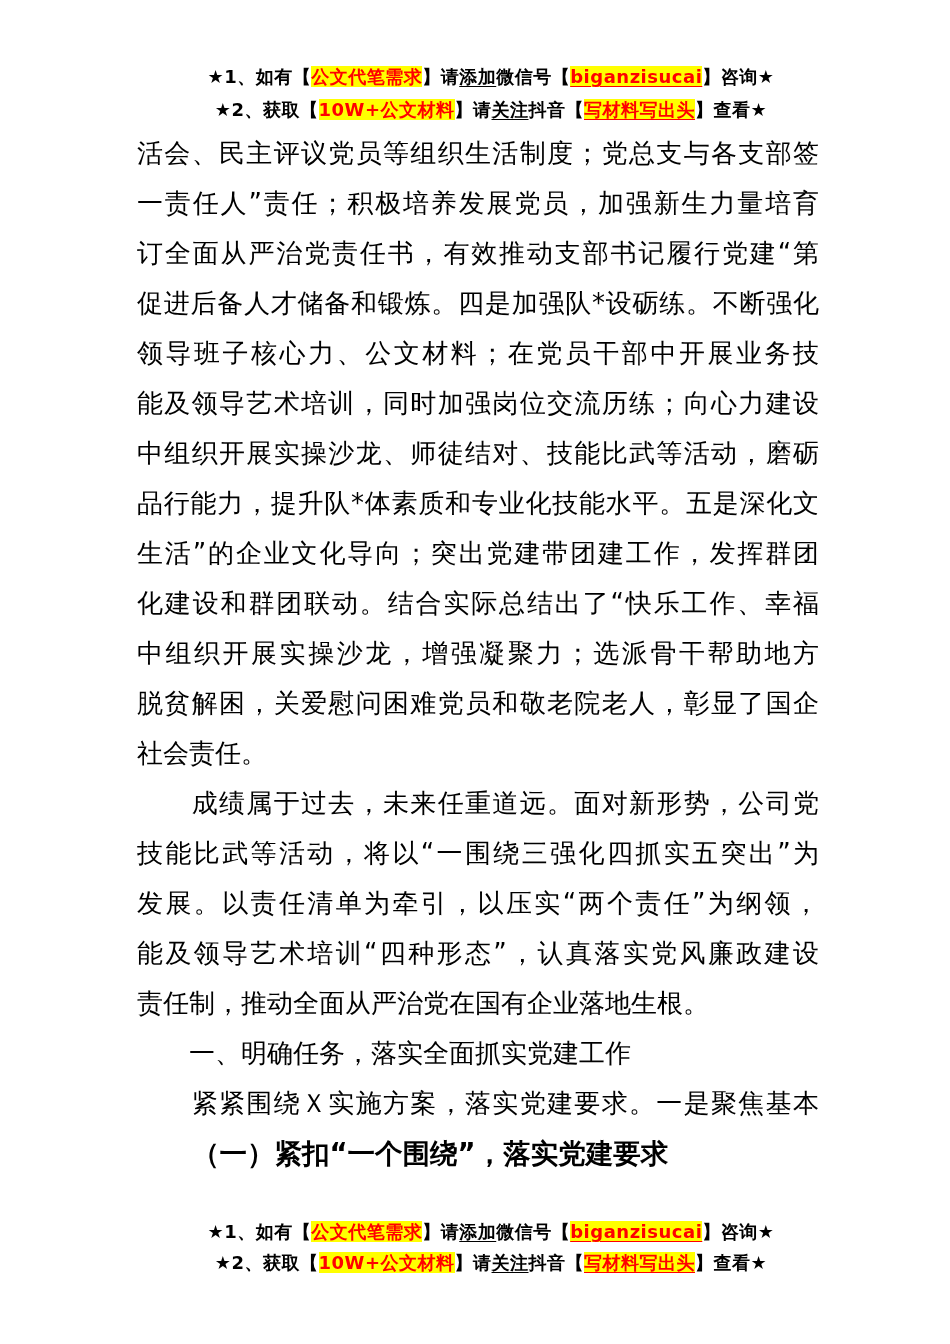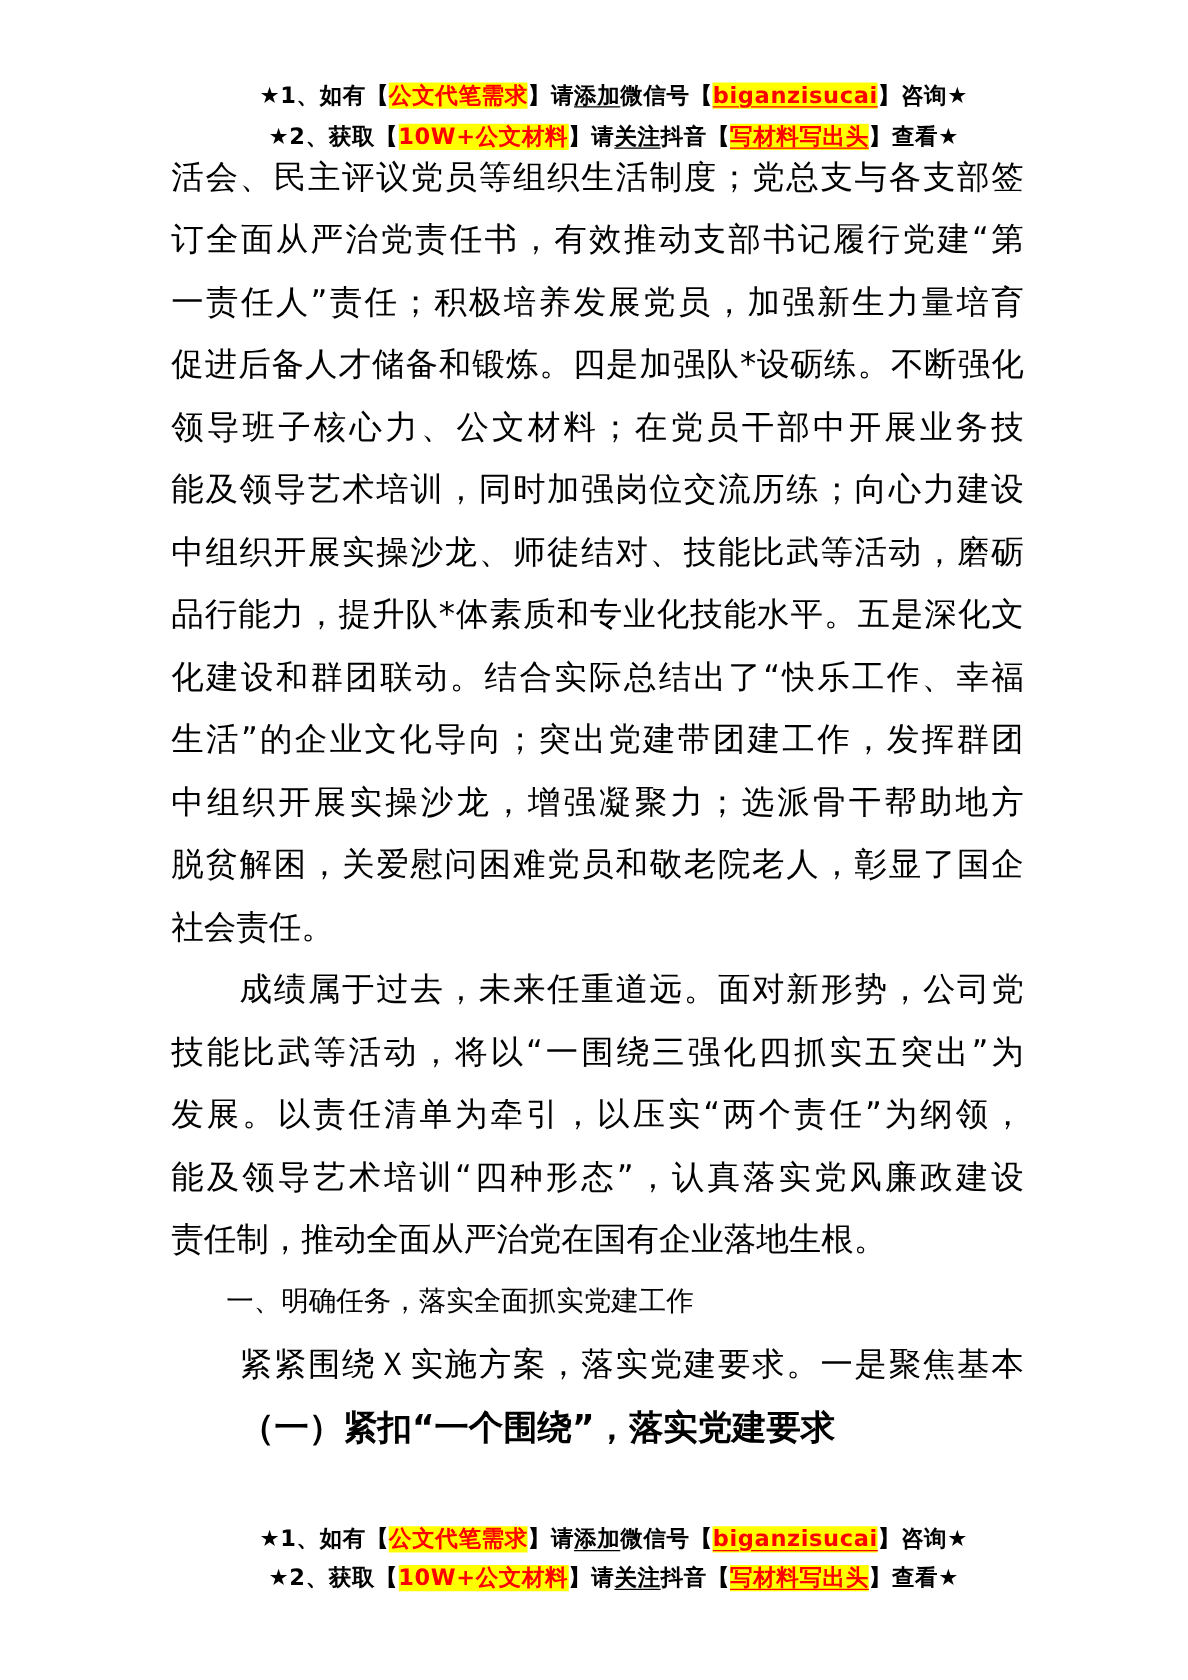--- a/index.html
+++ b/index.html
@@ -8,45 +8,45 @@
 
   .promo { position:absolute; left:16px; width:950px; text-align:center;
            font-weight:bold; font-size:18px; line-height:33px; letter-spacing:0.5px; }
   #promo-header { top:60px; }
   #promo-footer { top:1216px; line-height:31px; }
   .seg-plain  { color:#000000; }
   .seg-u      { color:#000000; text-decoration:underline; text-underline-offset:3px; }
   .seg-rh     { color:#ff0000; background:#ffff00; }
   .seg-rhu    { color:#ff0000; background:#ffff00; text-decoration:underline; text-underline-offset:3px; }
 
-  .content { position:absolute; top:117px; left:137px; width:682px; }
+  .content { position:absolute; top:128px; left:137px; width:682px; }
   .t-line  { height:50px; line-height:50px; font-size:26px; color:#000; }
   .t-line.fill { text-align:justify; text-align-last:justify; }
-  .t-line.h1 { font-size:22px; }
+  .t-line.h1 { font-size:26px; }
   .t-line.h2 { font-size:27.5px; font-weight:bold; }
 </style>
 </head>
 <body>
 
 <div class="promo" id="promo-header">
   <div><span class="seg-plain">★1、如有【</span><span class="seg-rh">公文代笔需求</span><span class="seg-plain">】请</span><span class="seg-u">添加</span><span class="seg-plain">微信号【</span><span class="seg-rhu">biganzisucai</span><span class="seg-plain">】咨询★</span></div>
   <div><span class="seg-plain">★2、获取【</span><span class="seg-rh">10W+公文材料</span><span class="seg-plain">】请</span><span class="seg-u">关注</span><span class="seg-plain">抖音【</span><span class="seg-rhu">写材料写出头</span><span class="seg-plain">】查看★</span></div>
 </div>
 
 <div class="content">
     <div class="t-line fill">活会、民主评议党员等组织生活制度；党总支与各支部签</div>
+    <div class="t-line fill">一责任人”责任；积极培养发展党员，加强新生力量培育</div>
     <div class="t-line fill">订全面从严治党责任书，有效推动支部书记履行党建“第</div>
-    <div class="t-line fill">一责任人”责任；积极培养发展党员，加强新生力量培育</div>
     <div class="t-line fill">促进后备人才储备和锻炼。四是加强队*设砺练。不断强化</div>
     <div class="t-line fill">领导班子核心力、公文材料；在党员干部中开展业务技</div>
     <div class="t-line fill">能及领导艺术培训，同时加强岗位交流历练；向心力建设</div>
     <div class="t-line fill">中组织开展实操沙龙、师徒结对、技能比武等活动，磨砺</div>
     <div class="t-line fill">品行能力，提升队*体素质和专业化技能水平。五是深化文</div>
+    <div class="t-line fill">生活”的企业文化导向；突出党建带团建工作，发挥群团</div>
     <div class="t-line fill">化建设和群团联动。结合实际总结出了“快乐工作、幸福</div>
-    <div class="t-line fill">生活”的企业文化导向；突出党建带团建工作，发挥群团</div>
     <div class="t-line fill">中组织开展实操沙龙，增强凝聚力；选派骨干帮助地方</div>
     <div class="t-line fill">脱贫解困，关爱慰问困难党员和敬老院老人，彰显了国企</div>
     <div class="t-line">社会责任。</div>
     <div class="t-line fill">　　成绩属于过去，未来任重道远。面对新形势，公司党</div>
     <div class="t-line fill">技能比武等活动，将以“一围绕三强化四抓实五突出”为</div>
     <div class="t-line fill">发展。以责任清单为牵引，以压实“两个责任”为纲领，</div>
     <div class="t-line fill">能及领导艺术培训“四种形态”，认真落实党风廉政建设</div>
     <div class="t-line">责任制，推动全面从严治党在国有企业落地生根。</div>
     <div class="t-line h1">　　一、明确任务，落实全面抓实党建工作</div>
     <div class="t-line fill">　　紧紧围绕Ｘ实施方案，落实党建要求。一是聚焦基本</div>

